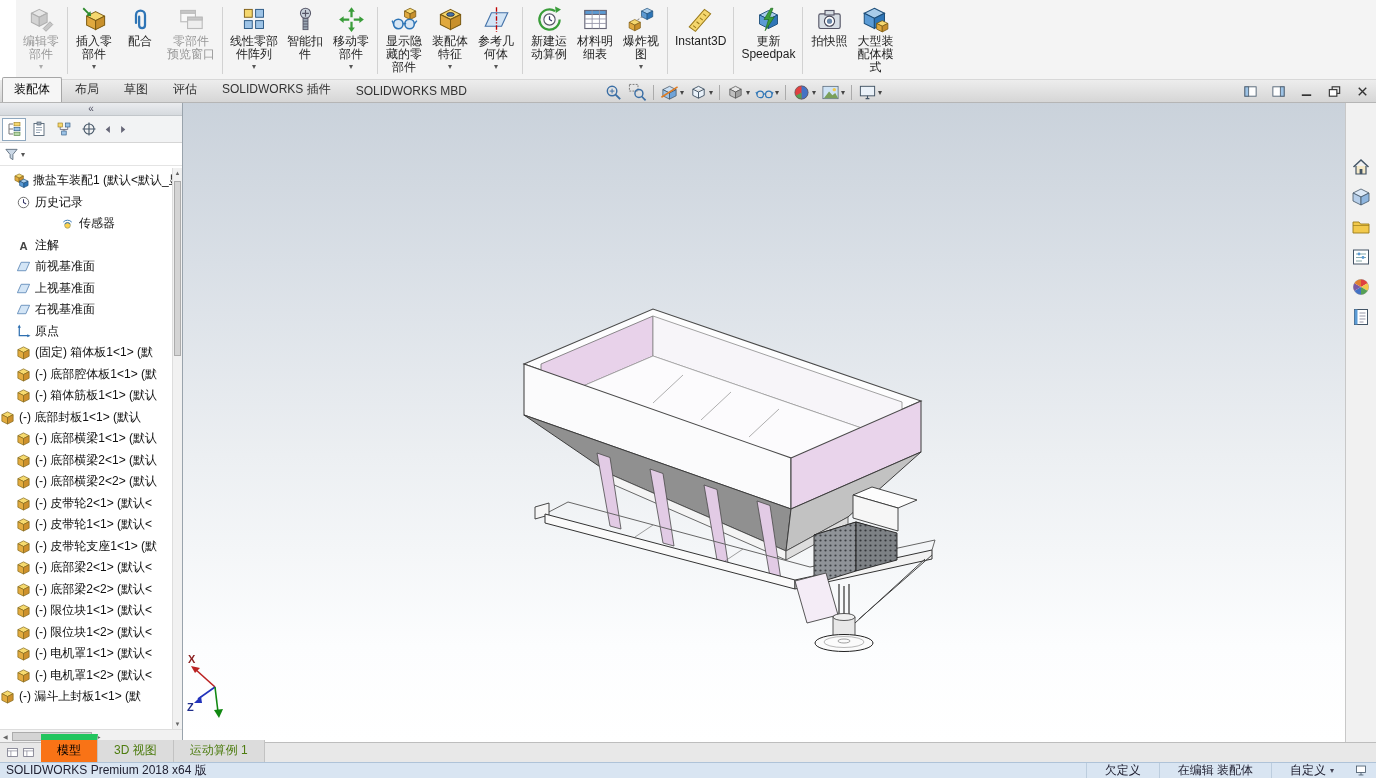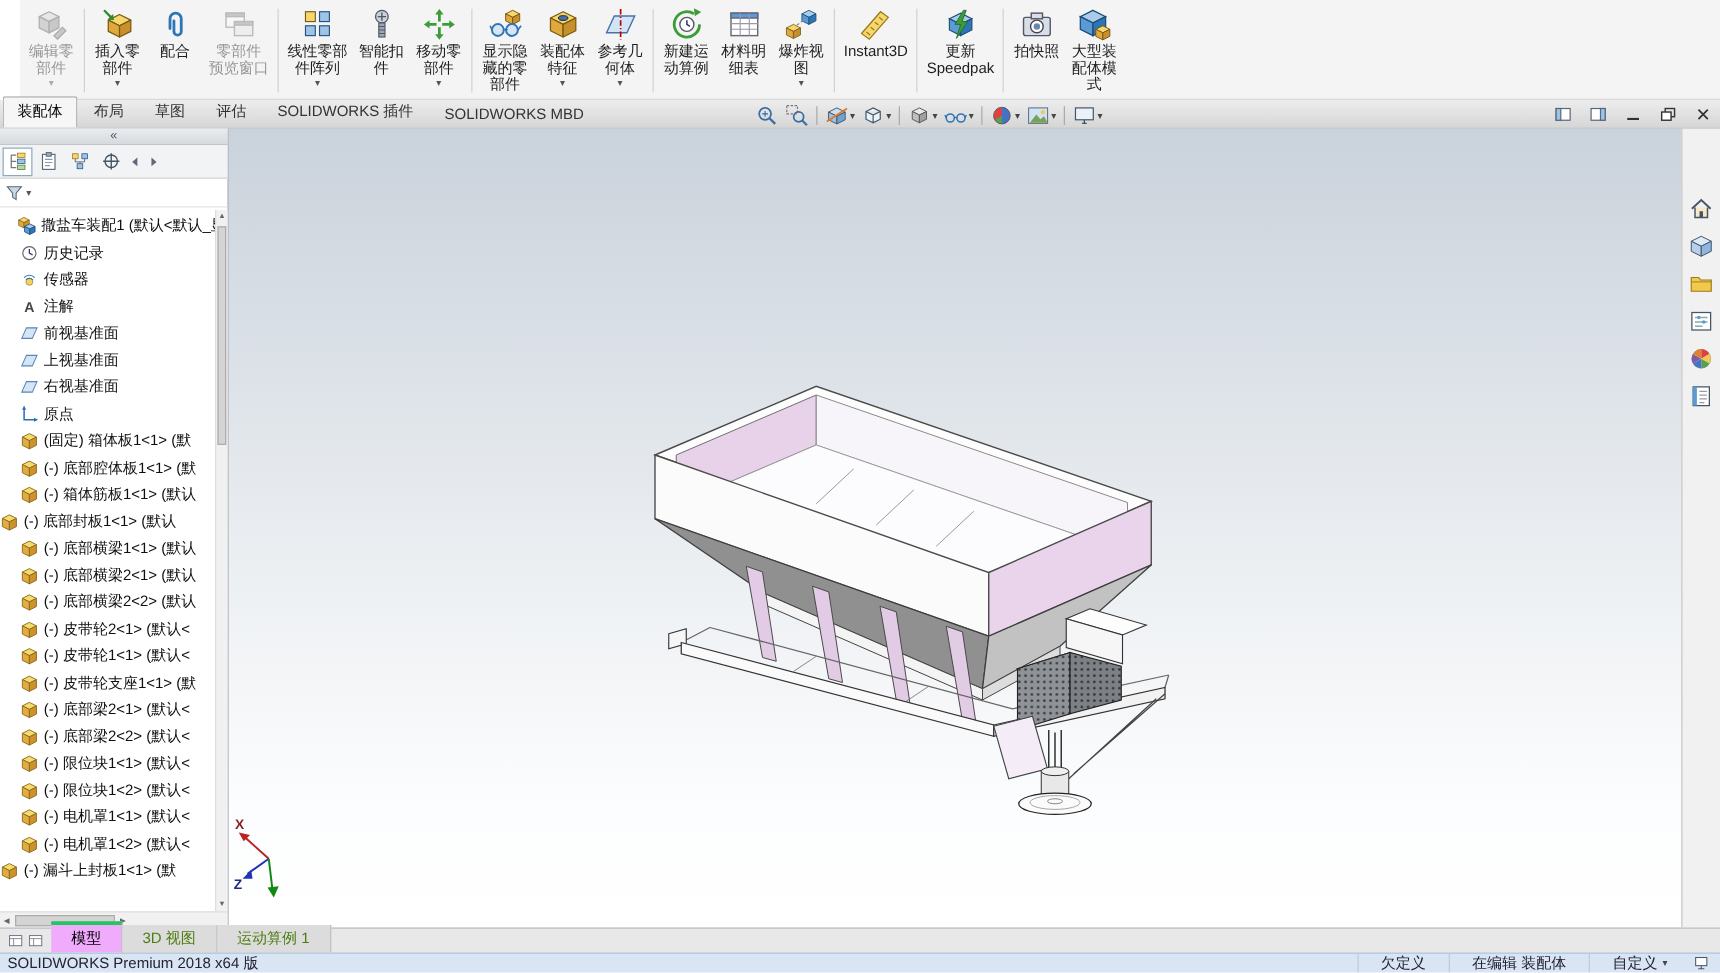--- a/index.html
+++ b/index.html
@@ -80,21 +80,21 @@
     padding-top:52px; gap:6px; }
   .rbtn { width:24px; height:24px; display:flex; align-items:center; justify-content:center; }
   .rbtn svg { width:20px; height:20px; }
 
   
   #docbar { position:absolute; left:0; top:742px; width:1376px; height:20px; background:#E8E8E8;
     border-top:1px solid #BDBDBD; display:flex; align-items:flex-end; }
   #doc-icons { display:flex; align-items:center; height:100%; padding:0 6px; gap:3px; }
   #doc-icons svg { width:13px; height:13px; }
   .dtab { padding:2px 16px 3px; color:#4d7c0f; background:#DCDCDC; border-right:1px solid #C2C2C2; white-space:nowrap; }
-  .dtab.active { background:#f0abfc; border-top:3px solid #22c55e; color:#000; }
+  .dtab.active { background:#f97316; border-top:6px solid #22c55e; color:#000; }
 
   
   #statusbar { position:absolute; left:0; top:762px; width:1376px; height:16px; background:#D9E5F2;
     border-top:1px solid #AFC3D8; display:flex; align-items:center; color:#223; overflow:hidden; }
   #status-left { padding-left:6px; white-space:nowrap; }
   #status-right { margin-left:auto; display:flex; align-items:center; }
   .status-item { padding:0 18px; border-left:1px solid #BCCDDE; display:flex; align-items:center; gap:4px; white-space:nowrap; height:15px; }
   .status-caret { font-size:8px; color:#445; }
   #status-icon { padding:0 8px 0 2px; }
   #status-icon svg { width:14px; height:13px; display:block; }
@@ -720,21 +720,21 @@
           <use href="#t-asm" xlink:href="#t-asm"></use>
         </svg>
       <span class="tlabel">撒盐车装配1 (默认&lt;默认_显</span>
     </div>
       <div class="tree-row" style="padding-left: 16px;">
       <svg class="ticon">
           <use href="#t-hist" xlink:href="#t-hist"></use>
         </svg>
       <span class="tlabel">历史记录</span>
     </div>
-      <div class="tree-row" style="padding-left: 16px;">
+      <div class="tree-row" style="padding-left: 16px; margin-left: 44px;">
       <svg class="ticon">
           <use href="#t-sensor" xlink:href="#t-sensor"></use>
         </svg>
       <span class="tlabel">传感器</span>
     </div>
       <div class="tree-row" style="padding-left: 16px;">
       <svg class="ticon">
           <use href="#t-note" xlink:href="#t-note"></use>
         </svg>
       <span class="tlabel">注解</span>

